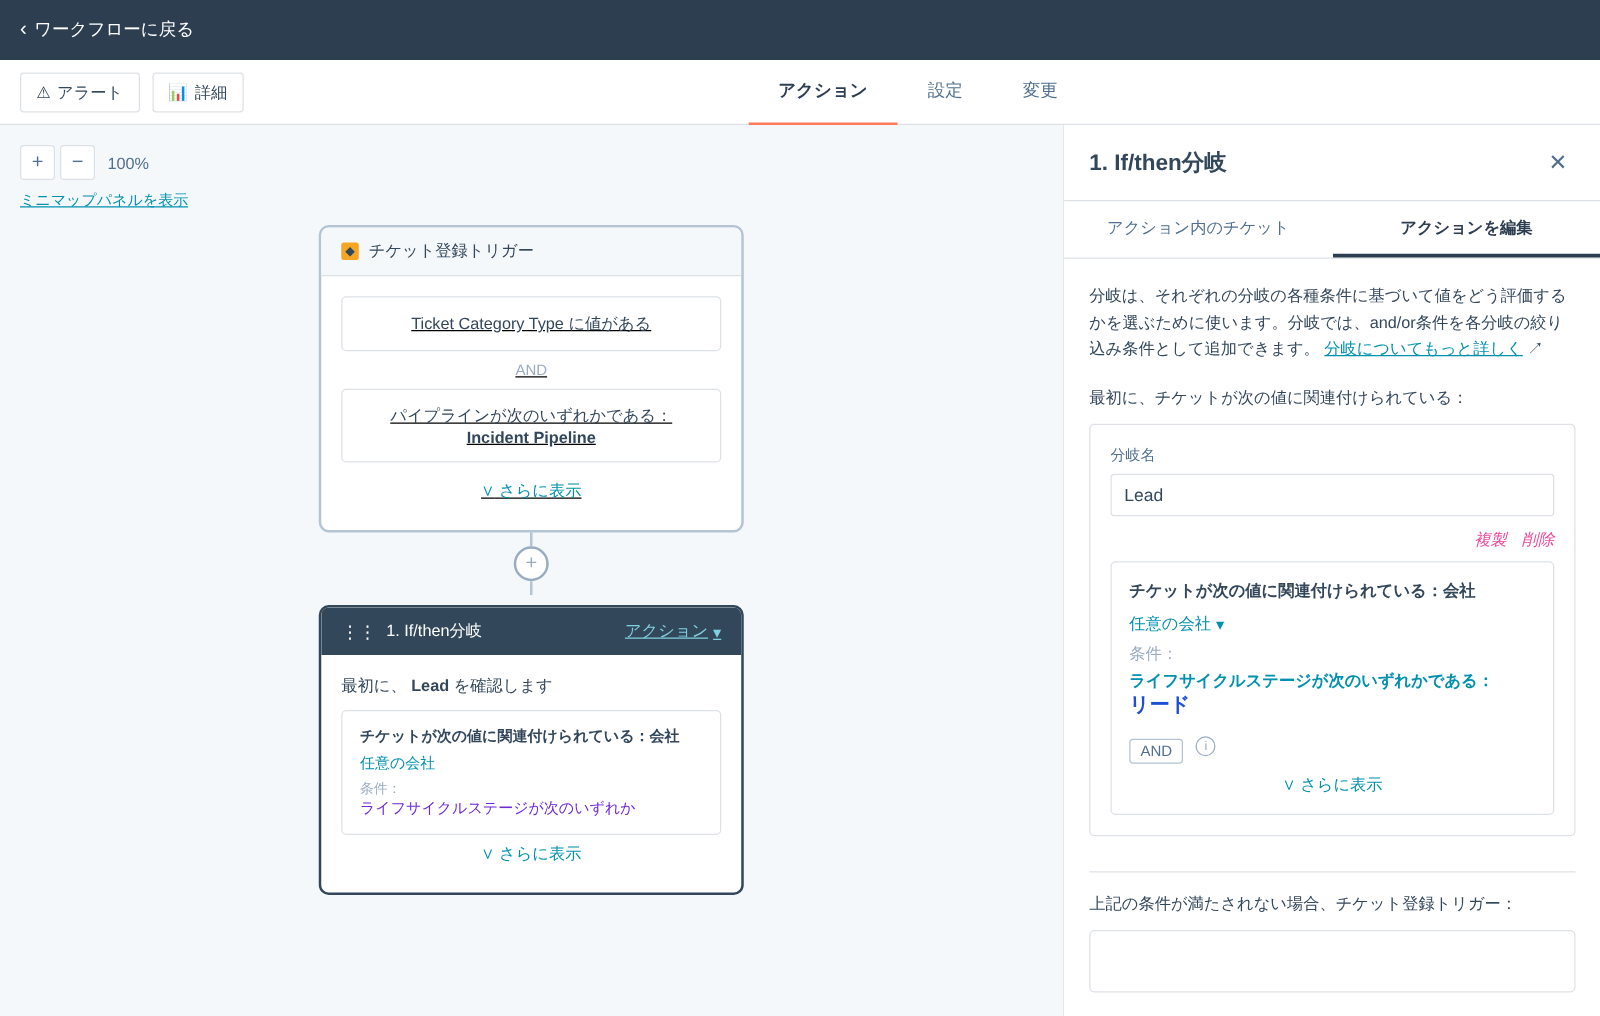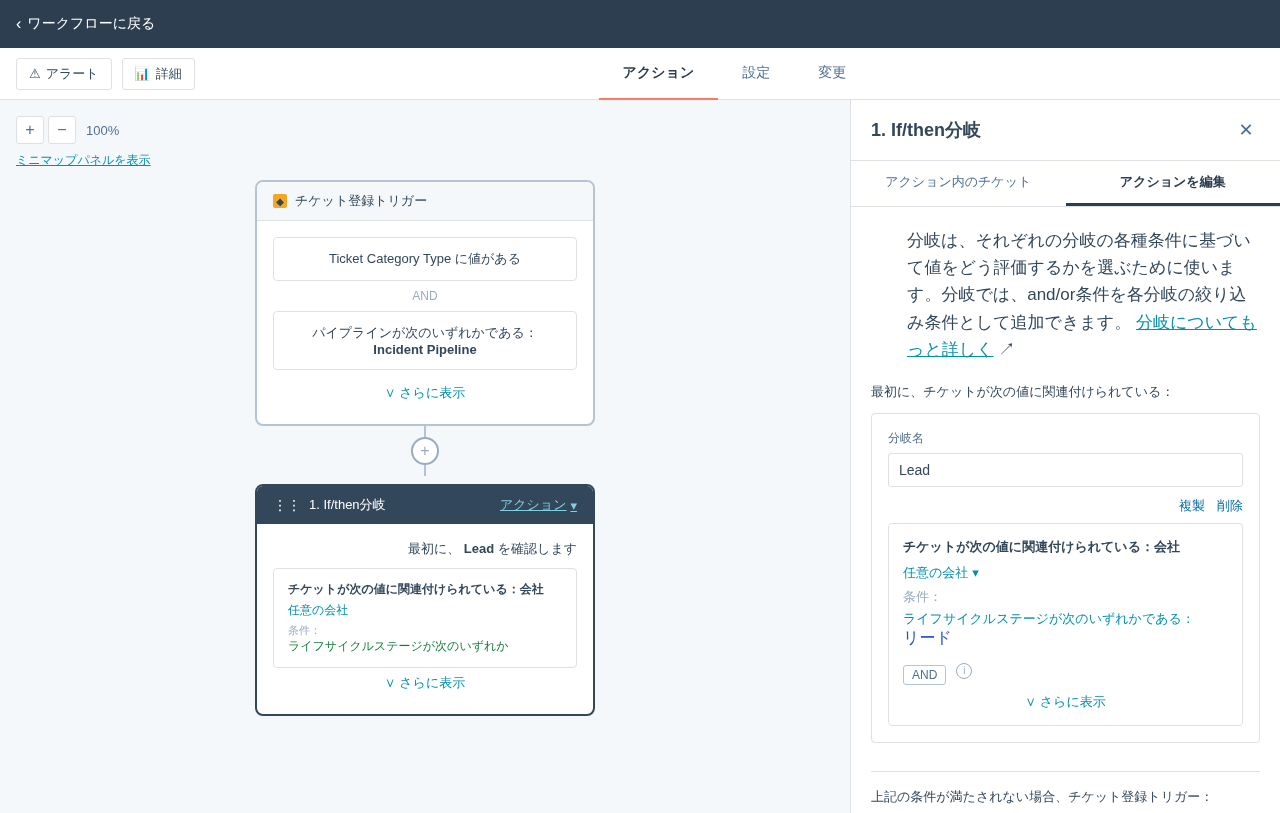--- a/index.html
+++ b/index.html
@@ -157,20 +157,21 @@
       height: 14px;
       background: #f5a623;
       border-radius: 2px;
       display: flex;
       align-items: center;
       justify-content: center;
       font-size: 10px;
     }
     .node-trigger-body {
       padding: 16px;
+      text-decoration: underline;
     }
     .condition-box {
       border: 1px solid #dde1e6;
       border-radius: 4px;
       padding: 12px 16px;
       font-size: 13px;
       color: #33475b;
       margin-bottom: 8px;
       text-align: center;
     }
@@ -233,21 +234,20 @@
       align-items: center;
       gap: 4px;
     }
     .node-action-body {
       padding: 16px;
       font-size: 13px;
       color: #33475b;
     }
     .node-action-body .lead-text {
       margin-bottom: 10px;
-      text-align: right;
     }
     .node-action-body .lead-text strong {
       color: #33475b;
     }
     .action-condition-box {
       border: 1px solid #dde1e6;
       border-radius: 4px;
       padding: 12px 14px;
       font-size: 12px;
       color: #33475b;
@@ -260,21 +260,21 @@
     .action-condition-box .company-link {
       color: #0091ae;
       font-size: 12px;
     }
     .action-condition-box .condition-label {
       color: #99acc2;
       font-size: 11px;
       margin-top: 4px;
     }
     .action-condition-box .lifecycle-link {
-      color: #15803d;
+      color: #6d28d9;
       font-size: 12px;
     }
 
     
     .right-panel {
       width: 430px;
       background: white;
       border-left: 1px solid #dde1e6;
       display: flex;
       flex-direction: column;
@@ -325,23 +325,22 @@
     }
     .panel-body {
       padding: 20px;
       font-size: 13px;
       color: #33475b;
       flex: 1;
     }
     .panel-description {
       line-height: 1.6;
       margin-bottom: 20px;
-      font-size: 17px;
-      color: #33475b;
-      margin-left: 36px;
+      font-size: 13px;
+      color: #33475b;
     }
     .panel-description a {
       color: #0091ae;
       text-decoration: underline;
     }
     .section-label {
       font-size: 13px;
       color: #33475b;
       margin-bottom: 12px;
     }
@@ -367,22 +366,23 @@
       background: white;
     }
     .branch-actions {
       display: flex;
       justify-content: flex-end;
       gap: 12px;
       margin-top: 10px;
     }
     .branch-action-link {
       font-size: 13px;
-      color: #0369a1;
-      cursor: pointer;
+      color: #ec4899;
+      cursor: pointer;
+      font-style: italic;
     }
 
     .condition-card {
       border: 1px solid #dde1e6;
       border-radius: 4px;
       padding: 14px;
       margin-top: 8px;
       font-size: 13px;
       color: #33475b;
     }
@@ -398,20 +398,21 @@
       gap: 4px;
       margin-bottom: 6px;
     }
     .condition-card .cond-label {
       color: #99acc2;
       margin-bottom: 4px;
     }
     .condition-card .lifecycle-text {
       color: #0091ae;
       cursor: pointer;
+      font-weight: bold;
     }
     .condition-card .lifecycle-subtitle {
       font-size: 16px;
       color: #1d4ed8;
     }
     .and-badge {
       display: inline-block;
       border: 1px solid #b4c4d2;
       border-radius: 3px;
       padding: 2px 8px;

